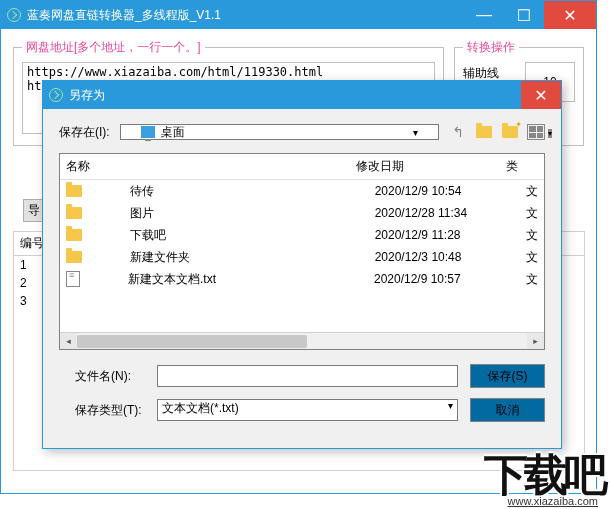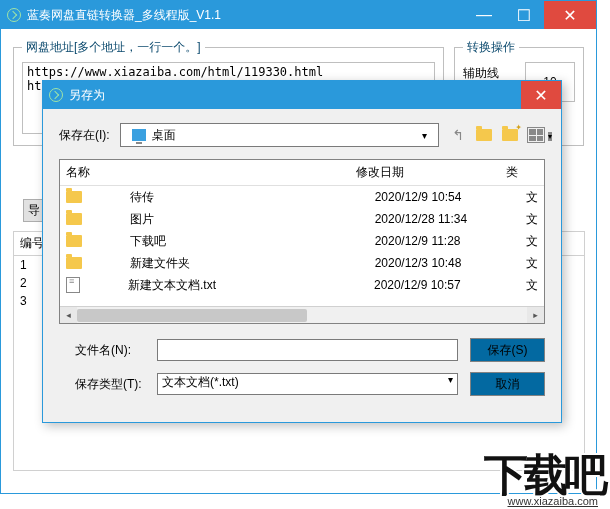--- a/index.html
+++ b/index.html
@@ -10,21 +10,21 @@
 .main-titlebar { height: 28px; background: #2a99db; display: flex; align-items: center; padding-left: 6px; color: #fff; }
 .main-titlebar .icon { width: 14px; height: 14px; border: 1.5px solid #9fe3a7; border-radius: 50%; margin-right: 6px; position: relative; }
 .main-titlebar .icon::after { content: ""; position: absolute; width: 5px; height: 5px; border-top: 1.5px solid #9fe3a7; border-right: 1.5px solid #9fe3a7; transform: rotate(45deg); top: 3px; left: 2px; }
 .main-titlebar .title { flex: 1; }
 .main-winbtns { display: flex; height: 100%; }
 .main-winbtns div { width: 40px; display: flex; align-items: center; justify-content: center; color: #fff; font-size: 16px; }
 .main-winbtns .close { width: 52px; background: #e04a3f; }
 
 .main-body { padding: 10px 12px; display: flex; gap: 10px; }
 .url-group { flex: 1; }
-.group-label { background: #fff; font-size: 12px; color: #0c4a6e; }
+.group-label { background: #fff; font-size: 12px; color: #ec4899; }
 fieldset { border: 1px solid #bfbfbf; padding: 6px 8px 8px 8px; }
 fieldset legend { padding: 0 4px; }
 .url-textarea { width: 100%; height: 72px; border: 1px solid #bfbfbf; padding: 2px 4px; font-family: monospace; font-size: 12px; resize: none; overflow: hidden; white-space: pre; }
 .right-group { width: 130px; }
 .right-group .row { display: flex; align-items: center; gap: 6px; margin-bottom: 6px; }
 .right-group input { width: 50px; border: 1px solid #bfbfbf; padding: 12px 4px; text-align: center; }
 
 .exp-btn { position: absolute; left: 22px; top: 198px; border: 1px solid #adadad; background: #e1e1e1; padding: 2px 4px; }
 
 .list-area { position: absolute; left: 12px; top: 230px; width: 572px; }
@@ -36,35 +36,35 @@
 
 .dialog { position: absolute; left: 42px; top: 80px; width: 520px; border: 1px solid #2a99db; background: #f0f0f0; box-shadow: 3px 3px 10px rgba(0,0,0,0.25); }
 .dlg-titlebar { height: 28px; background: #2a99db; display: flex; align-items: center; padding-left: 6px; color: #fff; }
 .dlg-titlebar .icon { width: 14px; height: 14px; border: 1.5px solid #9fe3a7; border-radius: 50%; margin-right: 6px; position: relative; }
 .dlg-titlebar .icon::after { content: ""; position: absolute; width: 5px; height: 5px; border-top: 1.5px solid #9fe3a7; border-right: 1.5px solid #9fe3a7; transform: rotate(45deg); top: 3px; left: 2px; }
 .dlg-titlebar .title { flex: 1; }
 .dlg-close { width: 40px; height: 100%; background: #e04a3f; display: flex; align-items: center; justify-content: center; font-size: 16px; }
 
 .dlg-body { padding: 14px 16px 16px 16px; }
 .save-in-row { display: flex; align-items: center; gap: 10px; margin-bottom: 12px; }
-.save-in-select { flex: 1; display: flex; align-items: center; border: 1px solid #7a7a7a; background: #fff; height: 24px; padding: 0 11px; position: relative; }
+.save-in-select { flex: 1; display: flex; align-items: center; border: 1px solid #7a7a7a; background: #fff; height: 16px; padding: 0 20px; position: relative; }
 .save-in-select .desktop-icon { width: 14px; height: 12px; background: #3aa0e0; margin-right: 6px; position: relative; }
 .save-in-select .desktop-icon::after { content: ""; position: absolute; bottom: -3px; left: 4px; width: 6px; height: 2px; background: #888; }
 .save-in-select .chev { margin-left: auto; font-size: 10px; }
 .toolbar-icons { display: flex; gap: 8px; align-items: center; }
 .tb-icon { width: 18px; height: 18px; display: flex; align-items: center; justify-content: center; }
 .tb-back { color: #888; font-size: 14px; }
 .tb-folder { width: 16px; height: 12px; background: #f5c84c; border-radius: 1px; position: relative; }
 .tb-folder::before { content: ""; position: absolute; top: -3px; left: 0; width: 6px; height: 3px; background: #f5c84c; border-radius: 1px 1px 0 0; }
 .tb-folder.star::after { content: "✦"; position: absolute; top: -6px; right: -4px; font-size: 8px; color: #d4a017; }
 .tb-view { width: 18px; height: 16px; border: 1px solid #888; display: grid; grid-template-columns: 1fr 1fr; grid-template-rows: 1fr 1fr; gap: 1px; padding: 1px; position: relative; }
 .tb-view span { background: #888; }
 .tb-view .chev { position: absolute; right: -8px; top: 4px; font-size: 8px; color: #000; }
 
-.file-list { border: 1px solid #828282; background: #fff; height: 165px; overflow: hidden; position: relative; }
+.file-list { border: 1px solid #828282; background: #fff; height: 197px; overflow: hidden; position: relative; }
 .file-list-inner { overflow: hidden; height: 145px; }
 .fl-header { display: flex; border-bottom: 1px solid #e0e0e0; background: #fff; }
 .fl-header div { padding: 4px 6px; font-size: 12px; }
 .fl-header .col-name { width: 290px; }
 .fl-header .col-date { width: 150px; }
 .fl-header .col-type { flex: 1; }
 .fl-row { display: flex; align-items: center; height: 22px; padding: 0 6px; gap: 42px; }
 .fl-row .folder-ico { width: 16px; height: 12px; background: #f5c84c; border-radius: 1px; margin-right: 6px; position: relative; flex-shrink: 0; }
 .fl-row .folder-ico::before { content: ""; position: absolute; top: -3px; left: 0; width: 6px; height: 3px; background: #f5c84c; border-radius: 1px 1px 0 0; }
 .fl-row .file-ico { width: 14px; height: 16px; background: #fff; border: 1px solid #888; margin-right: 6px; position: relative; flex-shrink: 0; }

